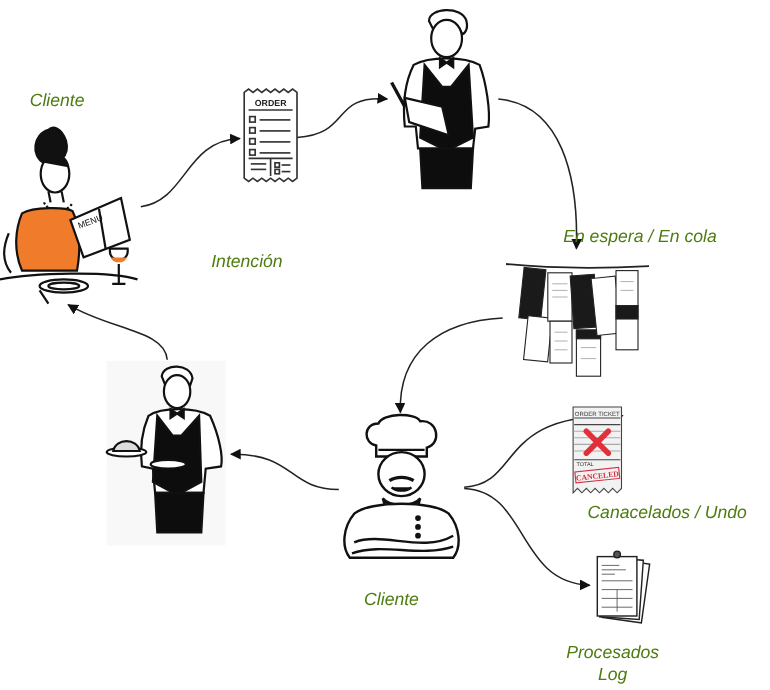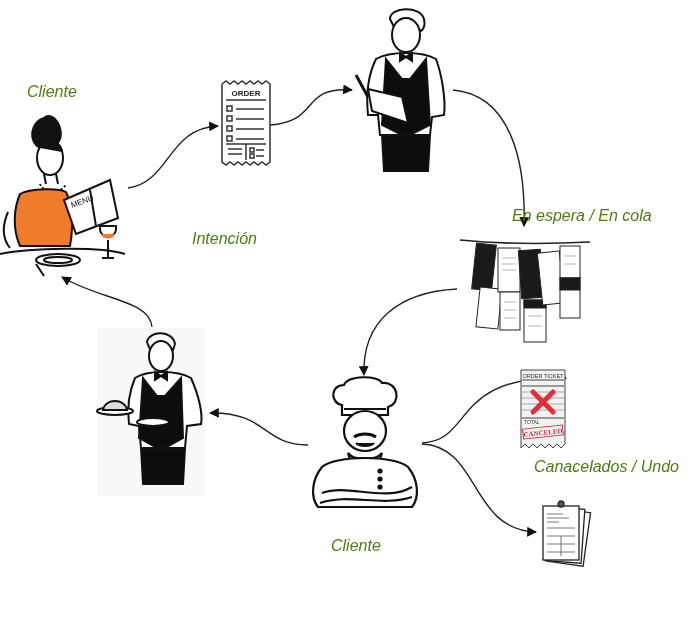--- a/index.html
+++ b/index.html
@@ -171,20 +171,22 @@
       <line x1="8" y1="18" x2="30" y2="18"></line>
     <line x1="8" y1="22" x2="20" y2="22"></line>
       <line x1="8" y1="28" x2="36" y2="28"></line>
     <line x1="8" y1="36" x2="36" y2="36"></line>
       <line x1="8" y1="44" x2="36" y2="44"></line>
     <line x1="22" y1="36" x2="22" y2="56"></line>
       <line x1="8" y1="52" x2="36" y2="52"></line>
   </g>
 </svg>
 <div class="label center" style="left:505px;top:584px;width:104px;line-height:20px;">
+  <div>Procesados</div>
+  <div>Log</div>
 </div>
 
 <svg class="fig" style="left:95px;top:328px" width="115" height="168">
   <rect x="2" y="0" width="108" height="168" fill="#f8f8f8" stroke="none"></rect>
   <g stroke="#111" stroke-width="2">
     <path d="M52,14 C54,2 78,2 80,16 L78,22 C72,16 60,16 56,24 z" fill="#fff"></path>
     <ellipse cx="66" cy="28" rx="12" ry="15" fill="#fff"></ellipse>
     <path d="M40,50 C52,42 82,42 96,50 C104,68 108,86 106,96 L92,98 L90,120 L46,120 L44,98 L34,96 C32,80 34,64 40,50 z" fill="#fff"></path>
     <path d="M48,50 L62,68 L70,68 L86,50 L88,110 L66,122 L44,110 z" fill="#0d0d0d"></path>
     <path d="M60,44 L66,48 L72,44 L72,52 L66,48 L60,52 z" fill="#0d0d0d"></path>

